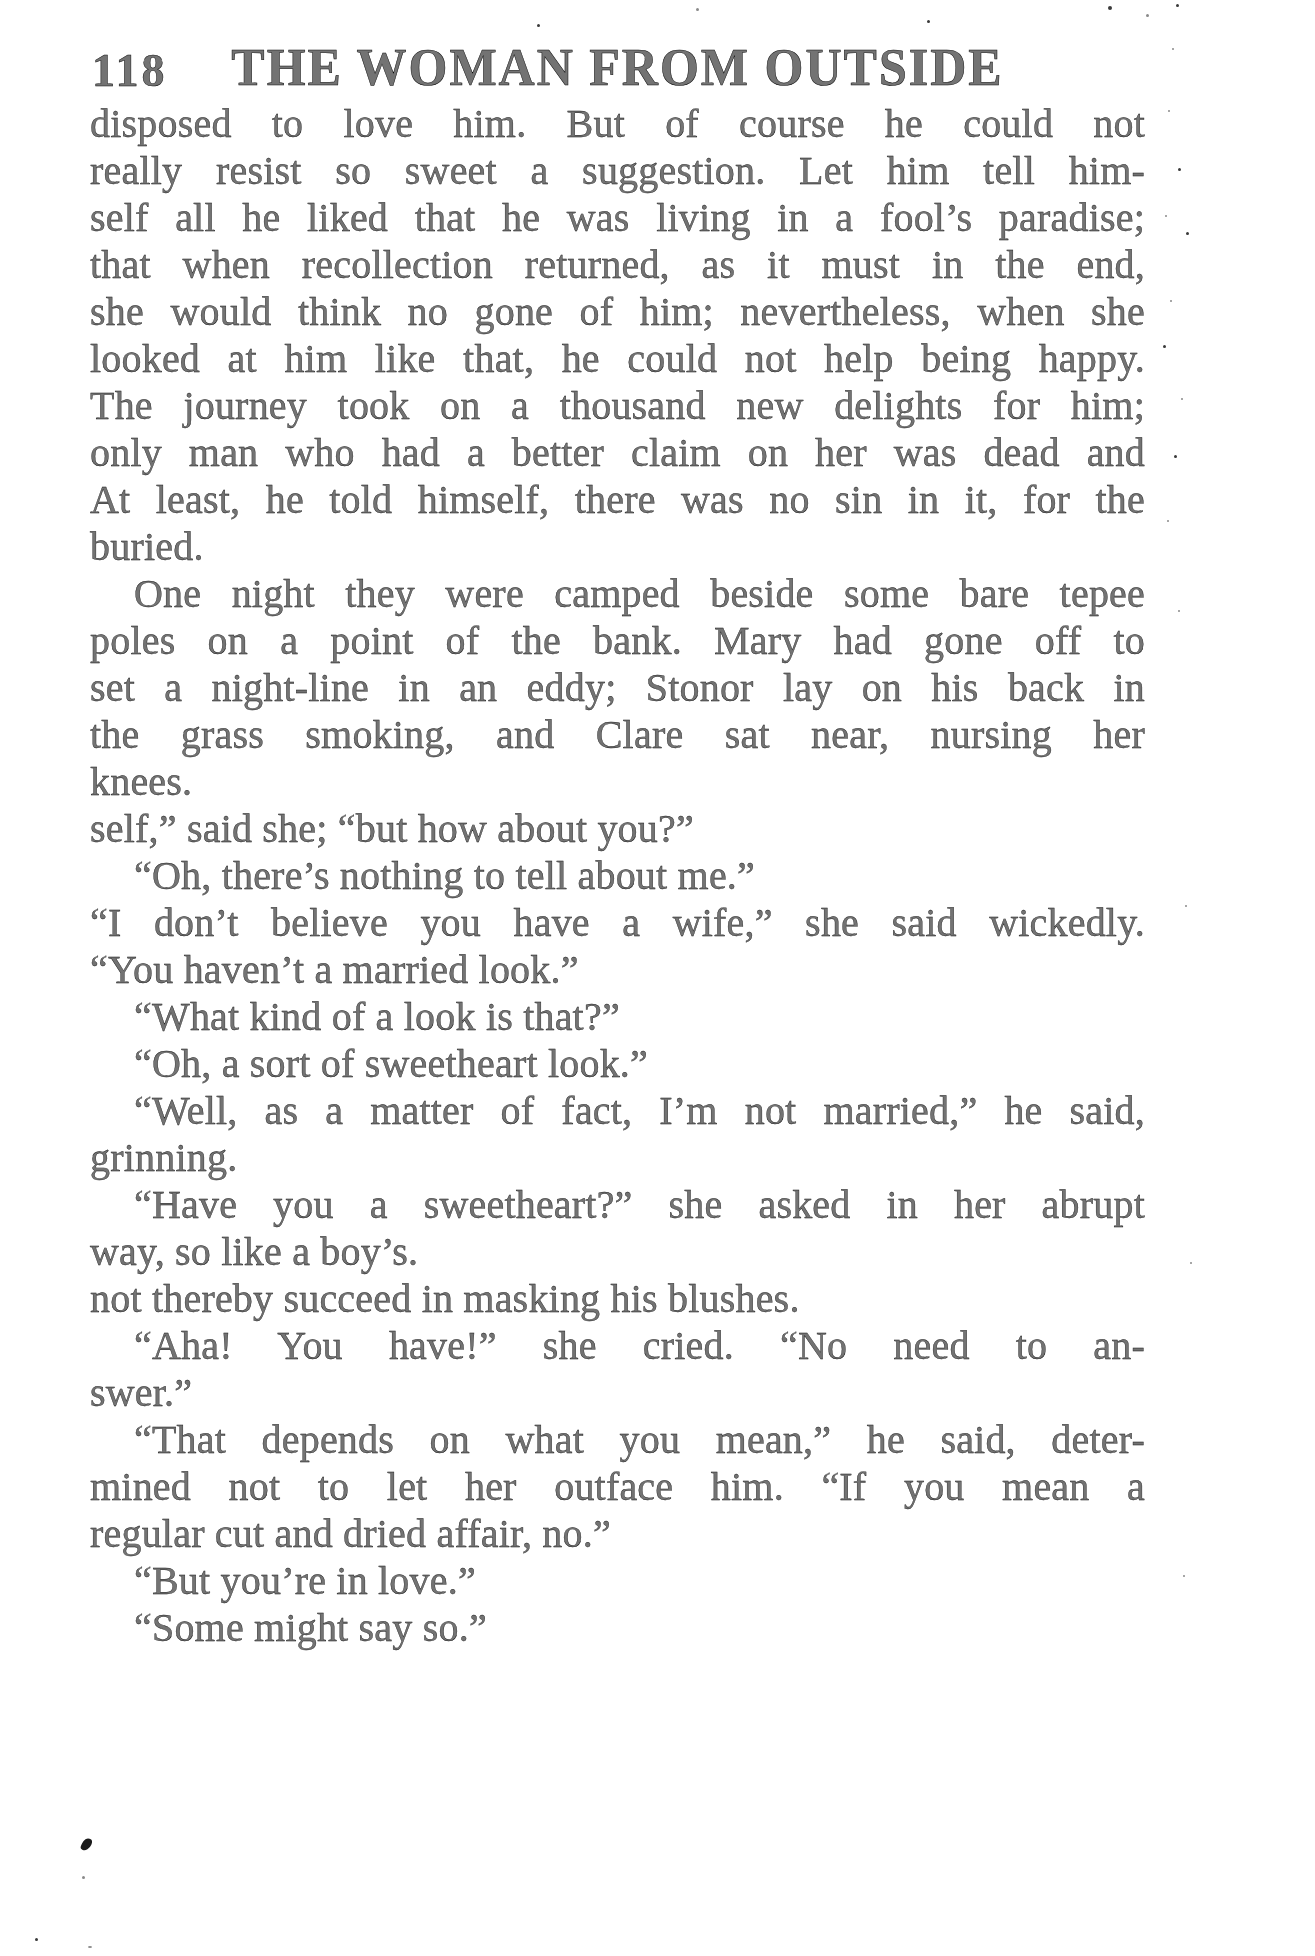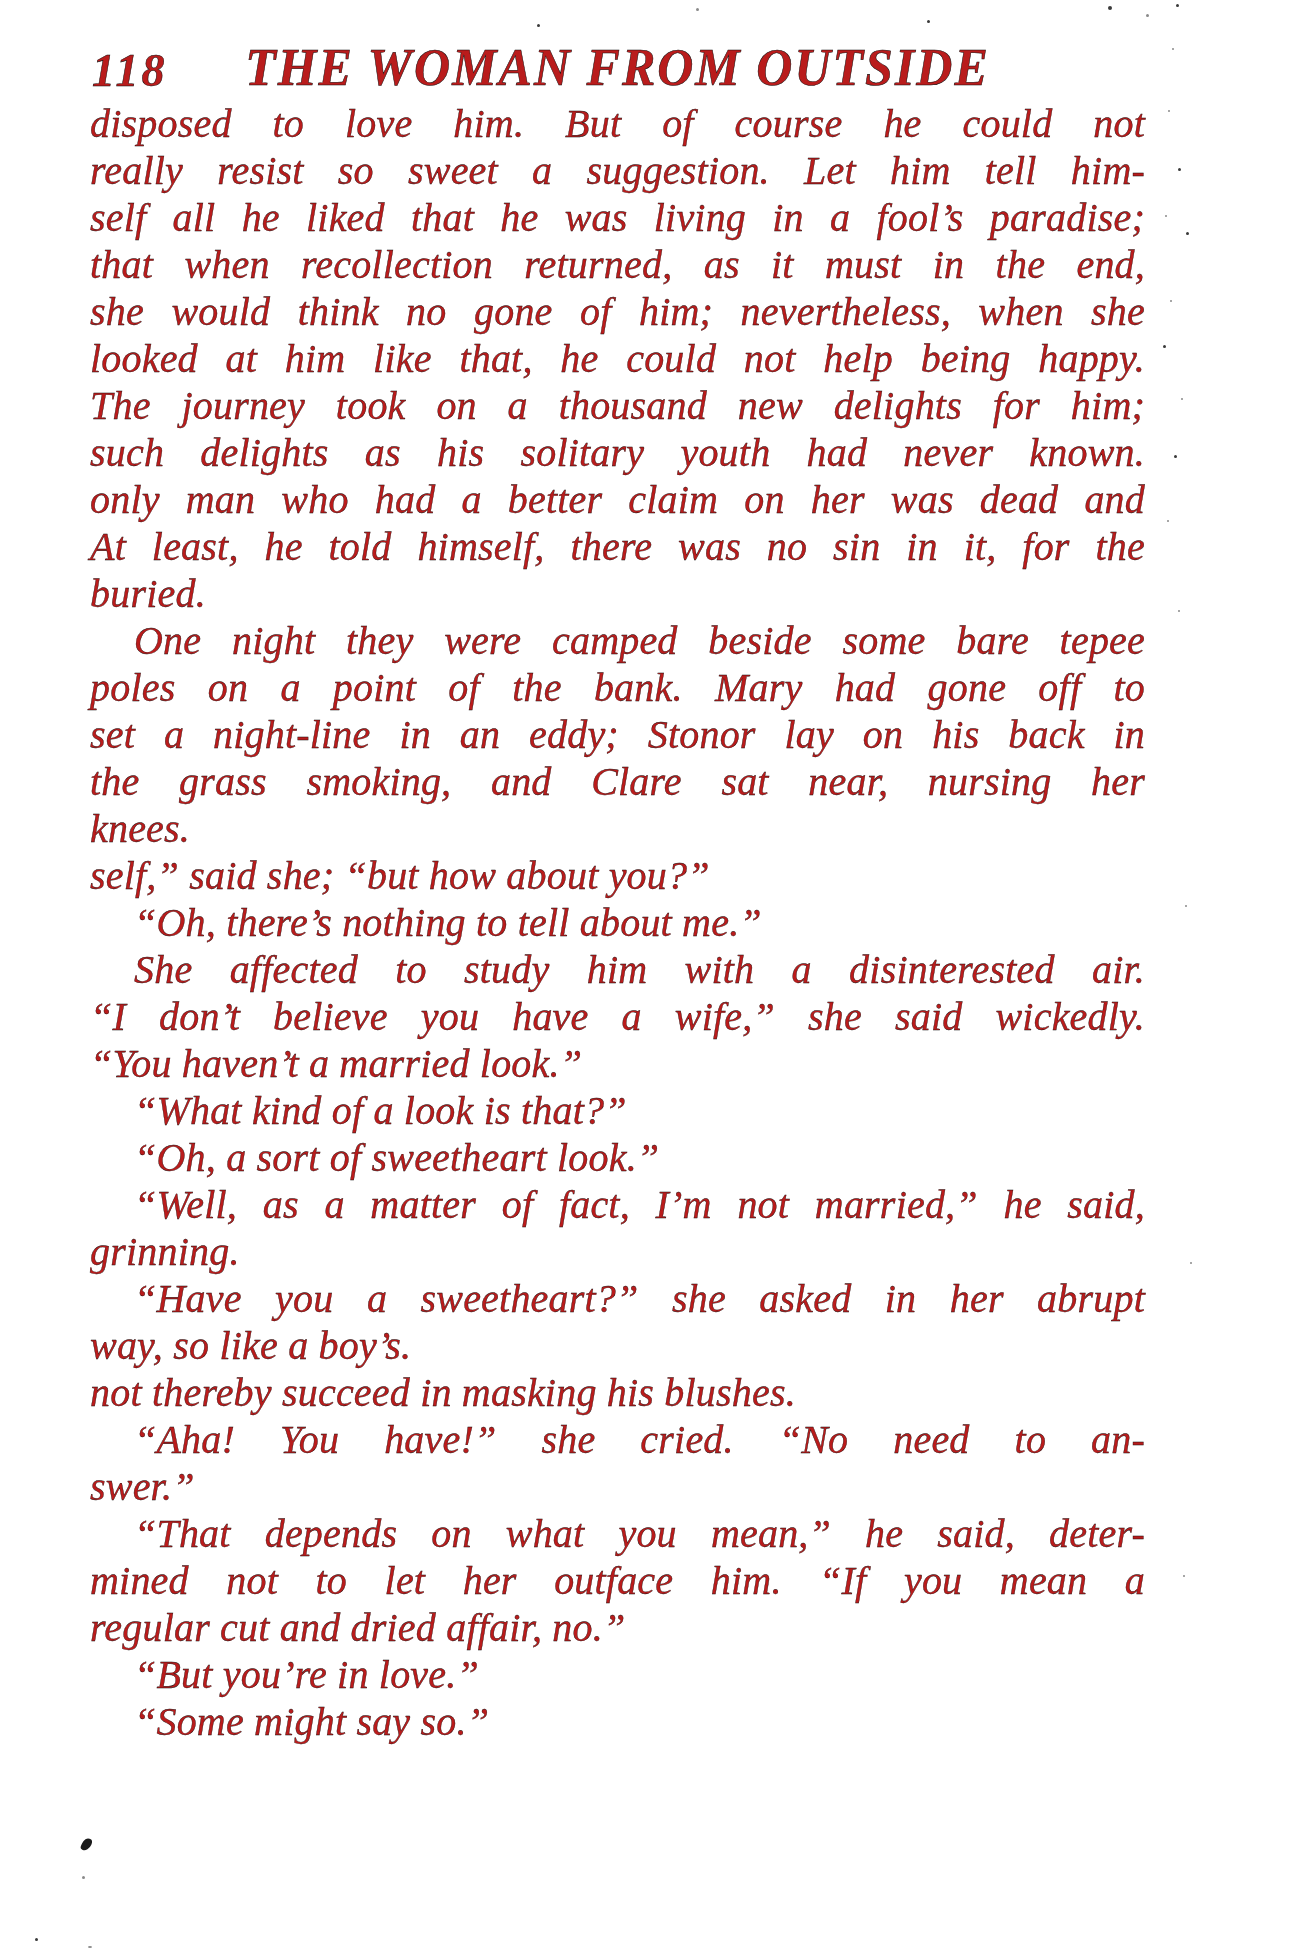--- a/index.html
+++ b/index.html
@@ -7,22 +7,21 @@
     padding: 0;
     background: #ffffff;
   }
   .page {
     position: relative;
     width: 1315px;
     height: 1956px;
     background: #ffffff;
     overflow: hidden;
     font-family: "Liberation Serif", "DejaVu Serif", serif;
-    color: #b91c1c;
-    font-style: italic;
+    color: #737373;
   }
   
   .running-head {
     position: absolute;
     top: 42px;
     left: 90px;
     width: 1055px;
     height: 60px;
   }
   .pagenum {
@@ -98,32 +97,30 @@
   </header>
 
   <main class="body-text">
       <div class="line">disposed to love him.  But of course he could not</div>
       <div class="line">really resist so sweet a suggestion.  Let him tell him-</div>
       <div class="line">self all he liked that he was living in a fool’s paradise;</div>
       <div class="line">that when recollection returned, as it must in the end,</div>
       <div class="line">she would think no gone of him; nevertheless, when she</div>
       <div class="line">looked at him like that, he could not help being happy.</div>
       <div class="line">The journey took on a thousand new delights for him;</div>
-      <div class="line">such delights as his solitary youth had never known.</div>
       <div class="line">only man who had a better claim on her was dead and</div>
       <div class="line">At least, he told himself, there was no sin in it, for the</div>
       <div class="line last">buried.</div>
       <div class="line indent">One night they were camped beside some bare tepee</div>
       <div class="line">poles on a point of the bank.  Mary had gone off to</div>
       <div class="line">set a night-line in an eddy; Stonor lay on his back in</div>
       <div class="line">the grass smoking, and Clare sat near, nursing her</div>
       <div class="line last">knees.</div>
       <div class="line last">self,” said she; “but how about you?”</div>
       <div class="line indent last">“Oh, there’s nothing to tell about me.”</div>
-      <div class="line indent">She affected to study him with a disinterested air.</div>
       <div class="line">“I don’t believe you have a wife,” she said wickedly.</div>
       <div class="line last">“You haven’t a married look.”</div>
       <div class="line indent last">“What kind of a look is that?”</div>
       <div class="line indent last">“Oh, a sort of sweetheart look.”</div>
       <div class="line indent">“Well, as a matter of fact, I’m not married,” he said,</div>
       <div class="line last">grinning.</div>
       <div class="line indent">“Have you a sweetheart?” she asked in her abrupt</div>
       <div class="line last">way, so like a boy’s.</div>
       <div class="line last">not thereby succeed in masking his blushes.</div>
       <div class="line indent">“Aha!  You have!” she cried.  “No need to an-</div>

